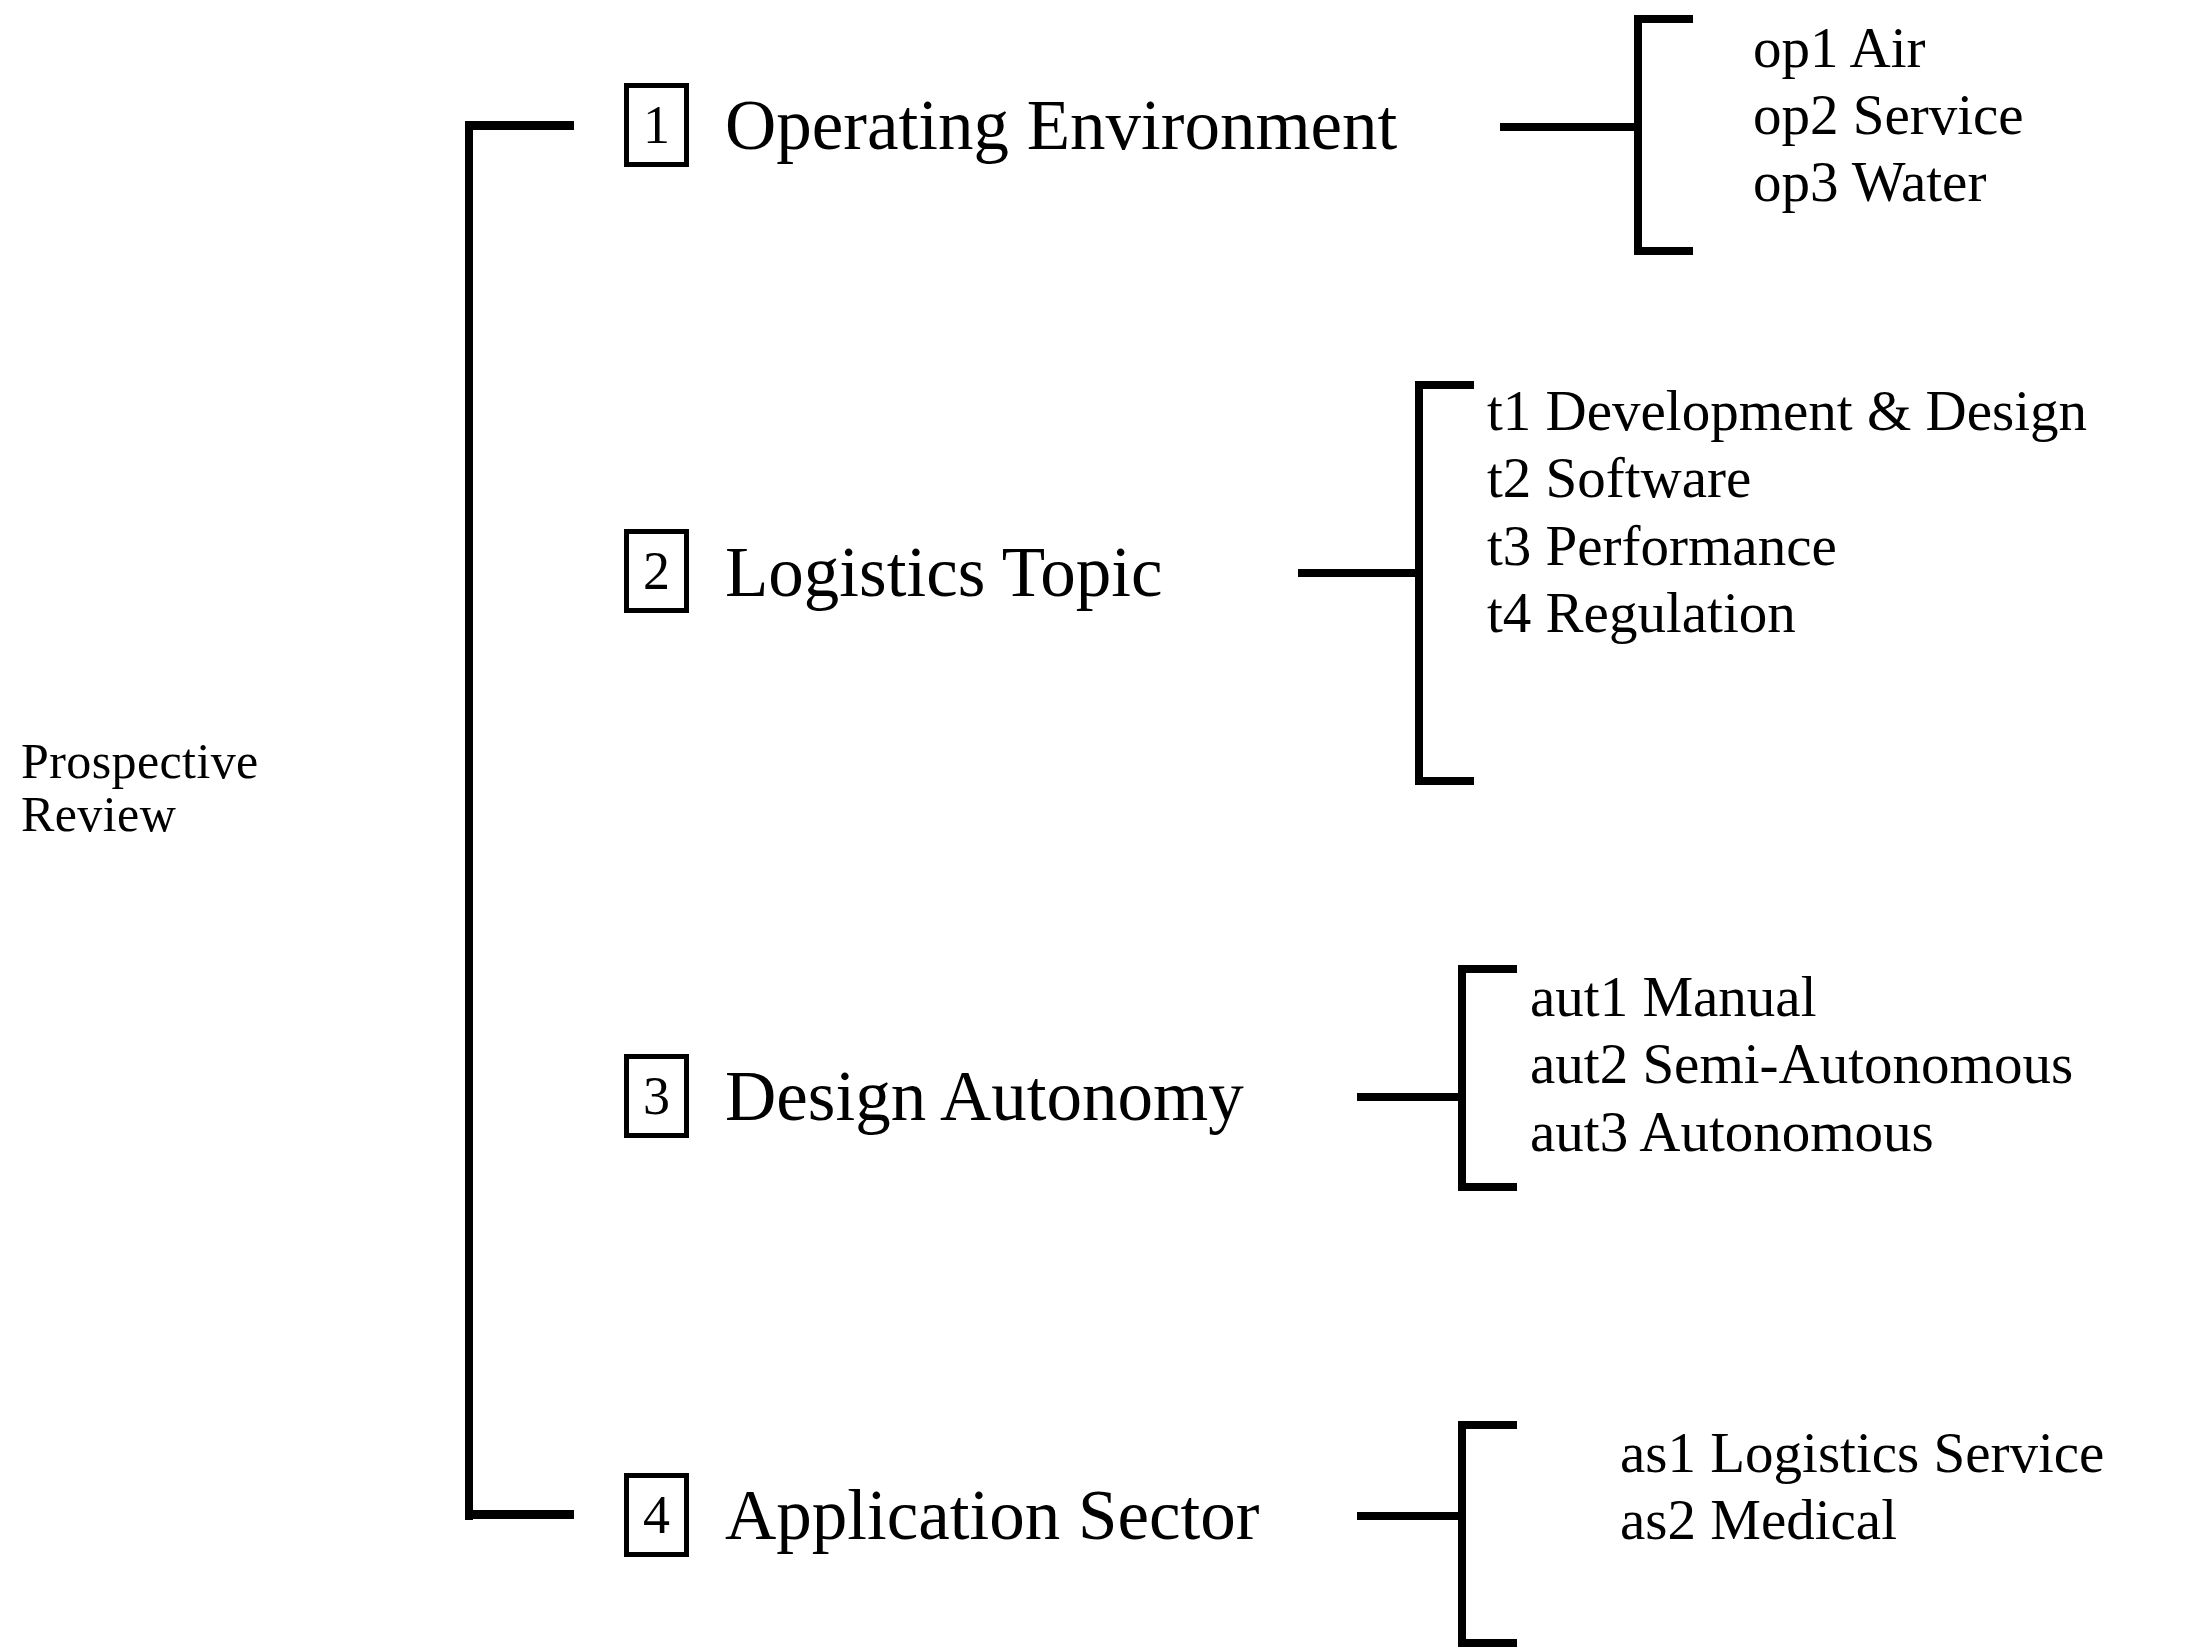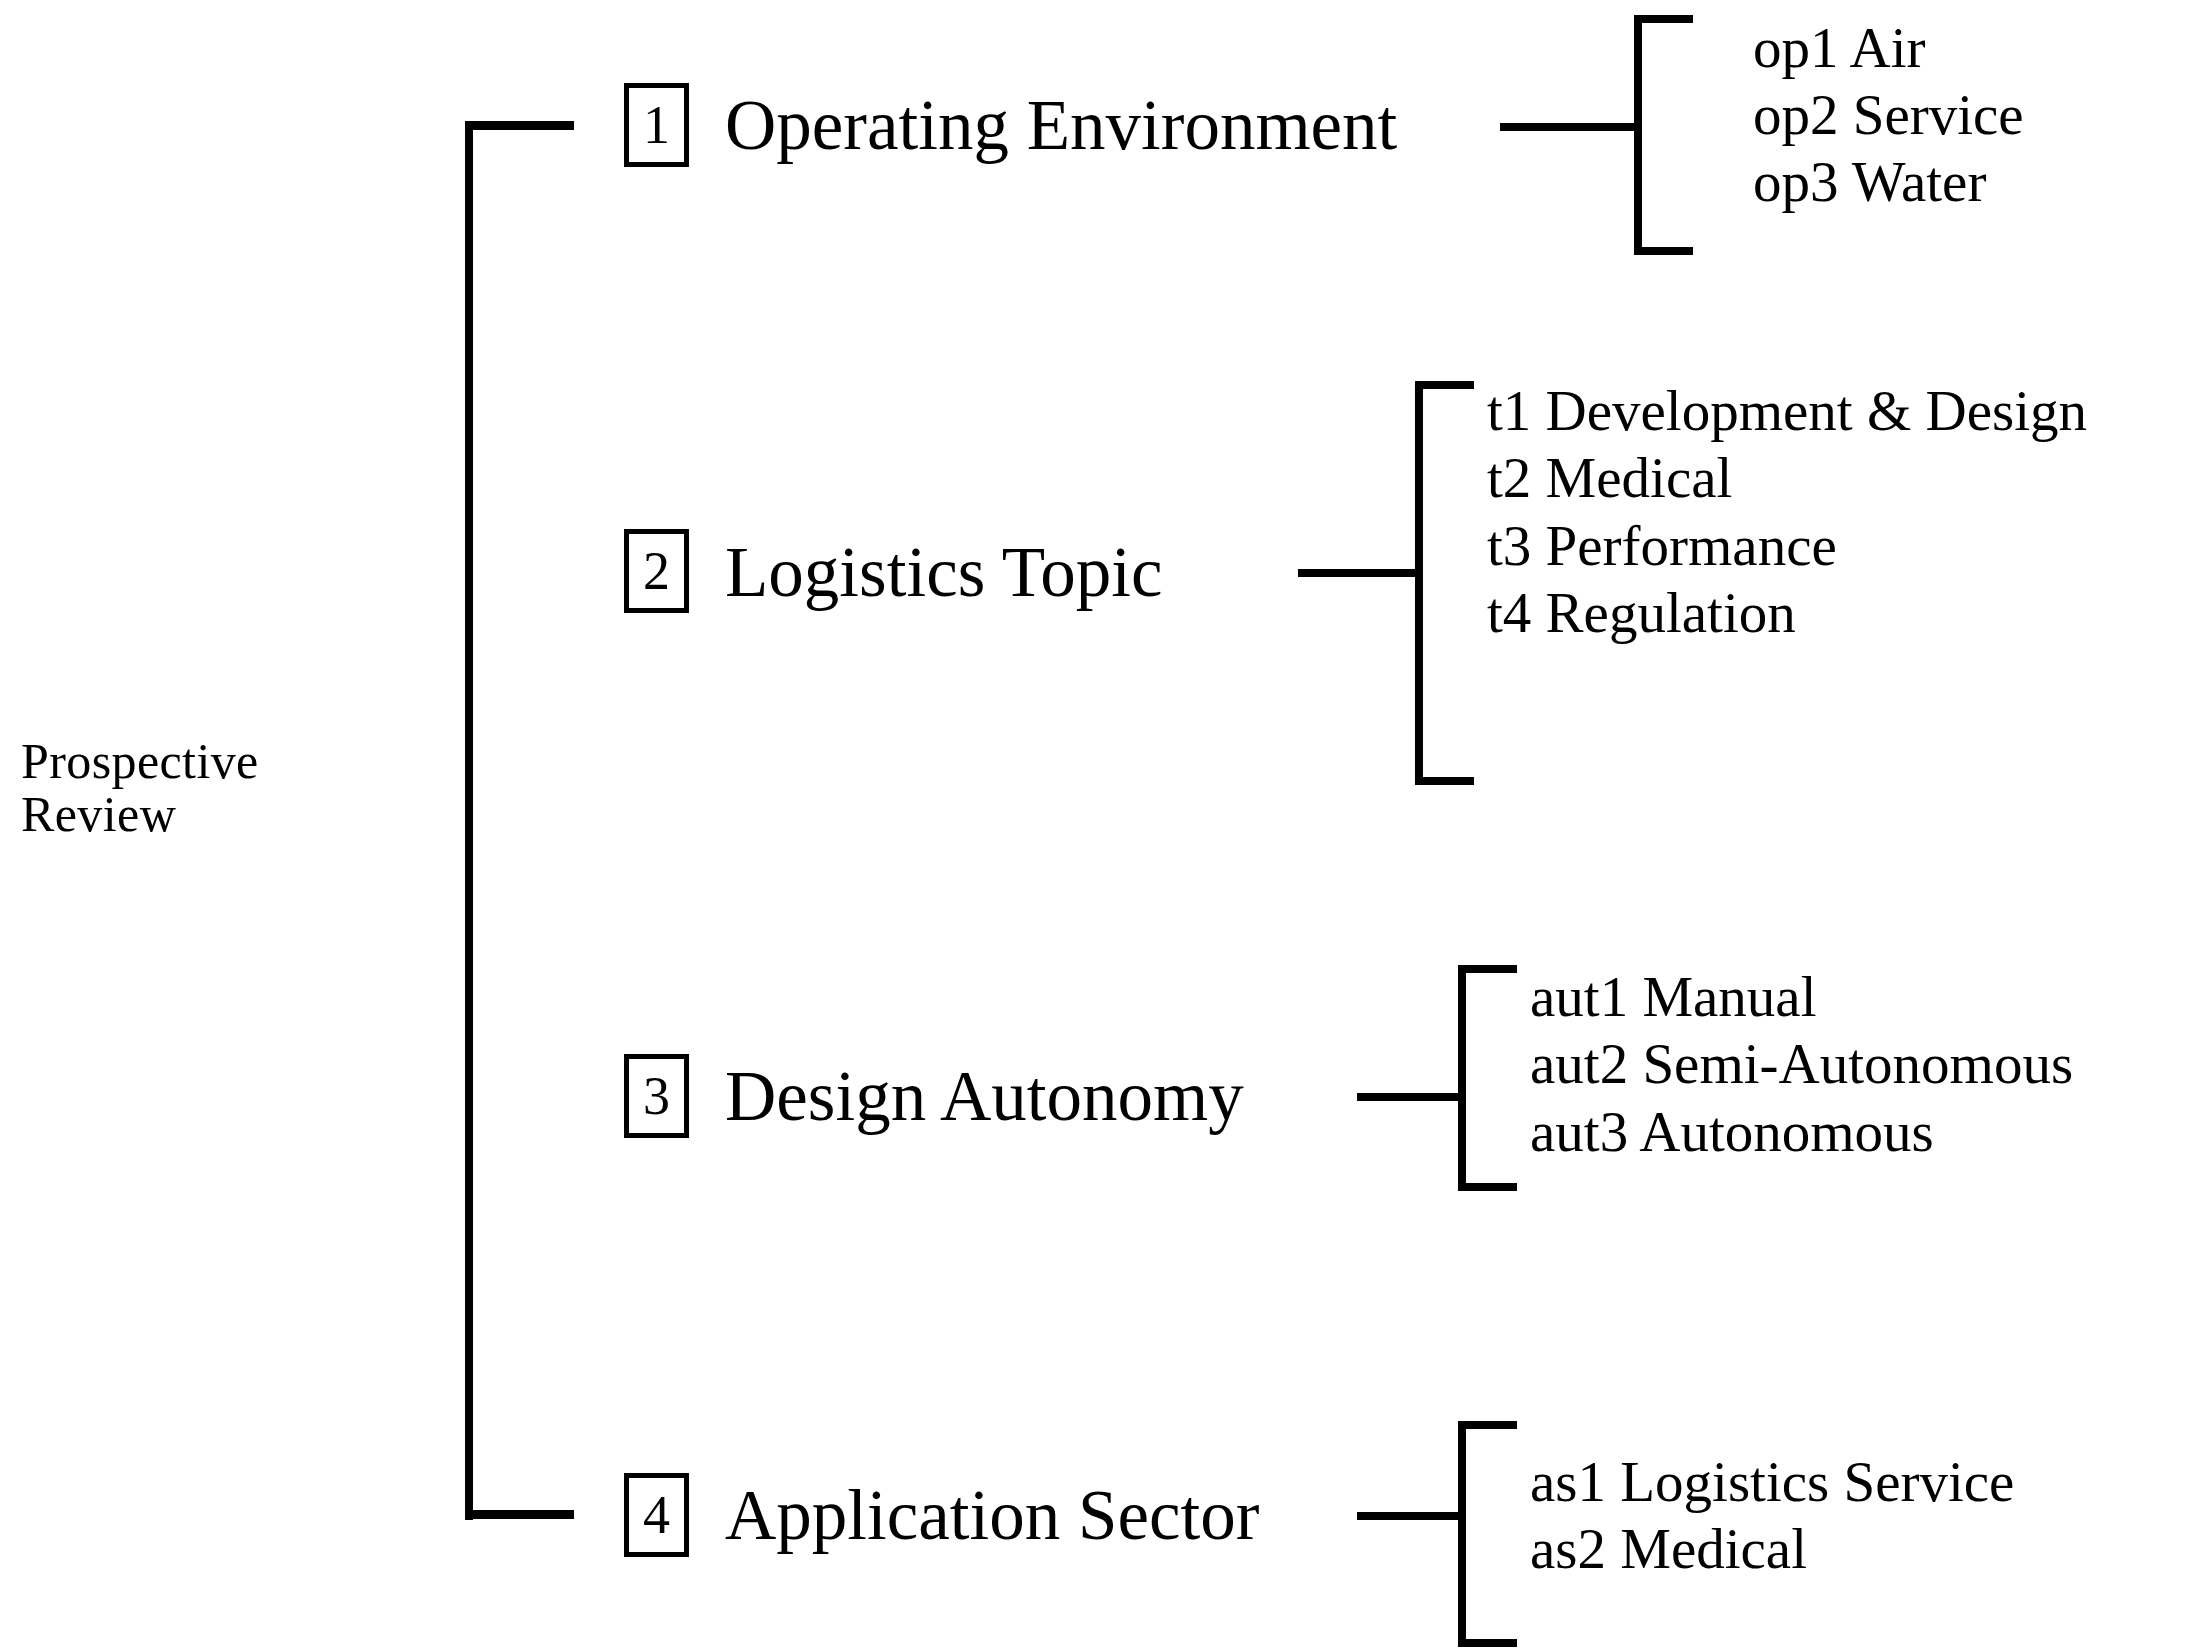--- a/index.html
+++ b/index.html
@@ -126,21 +126,21 @@
   </div>
 
   <div class="num-box" style="left:624px; top:529px;">
     <span>2</span>
   </div>
   <div class="cat-label" style="left:725px; top:537px;">Logistics Topic</div>
   <div class="connector" style="left:1298px; top:569px; width:122px;"></div>
   <div class="bracket" style="left:1415px; top:381px; height:404px;"></div>
   <div class="sub-list" style="left:1487px; top:377px;">
     <span class="sub-item">t1 Development &amp; Design</span>
-    <span class="sub-item">t2 Medical</span>
+    <span class="sub-item">t2 Software</span>
     <span class="sub-item">t3 Performance</span>
     <span class="sub-item">t4 Regulation</span>
   </div>
 
   <div class="num-box" style="left:624px; top:1054px;">
     <span>3</span>
   </div>
   <div class="cat-label" style="left:725px; top:1061px;">Design Autonomy</div>
   <div class="connector" style="left:1357px; top:1093px; width:109px;"></div>
   <div class="bracket" style="left:1458px; top:965px; height:226px;"></div>
@@ -149,19 +149,19 @@
     <span class="sub-item">aut2 Semi-Autonomous</span>
     <span class="sub-item">aut3 Autonomous</span>
   </div>
 
   <div class="num-box" style="left:624px; top:1473px;">
     <span>4</span>
   </div>
   <div class="cat-label" style="left:725px; top:1480px;">Application Sector</div>
   <div class="connector" style="left:1357px; top:1512px; width:109px;"></div>
   <div class="bracket" style="left:1458px; top:1421px; height:226px;"></div>
-  <div class="sub-list" style="left:1530px; top:1419px;margin-top:29px;">
+  <div class="sub-list" style="left:1620px; top:1419px;">
     <span class="sub-item">as1 Logistics Service</span>
     <span class="sub-item">as2 Medical</span>
   </div>
 
 </div>
 
 
 </body></html>

